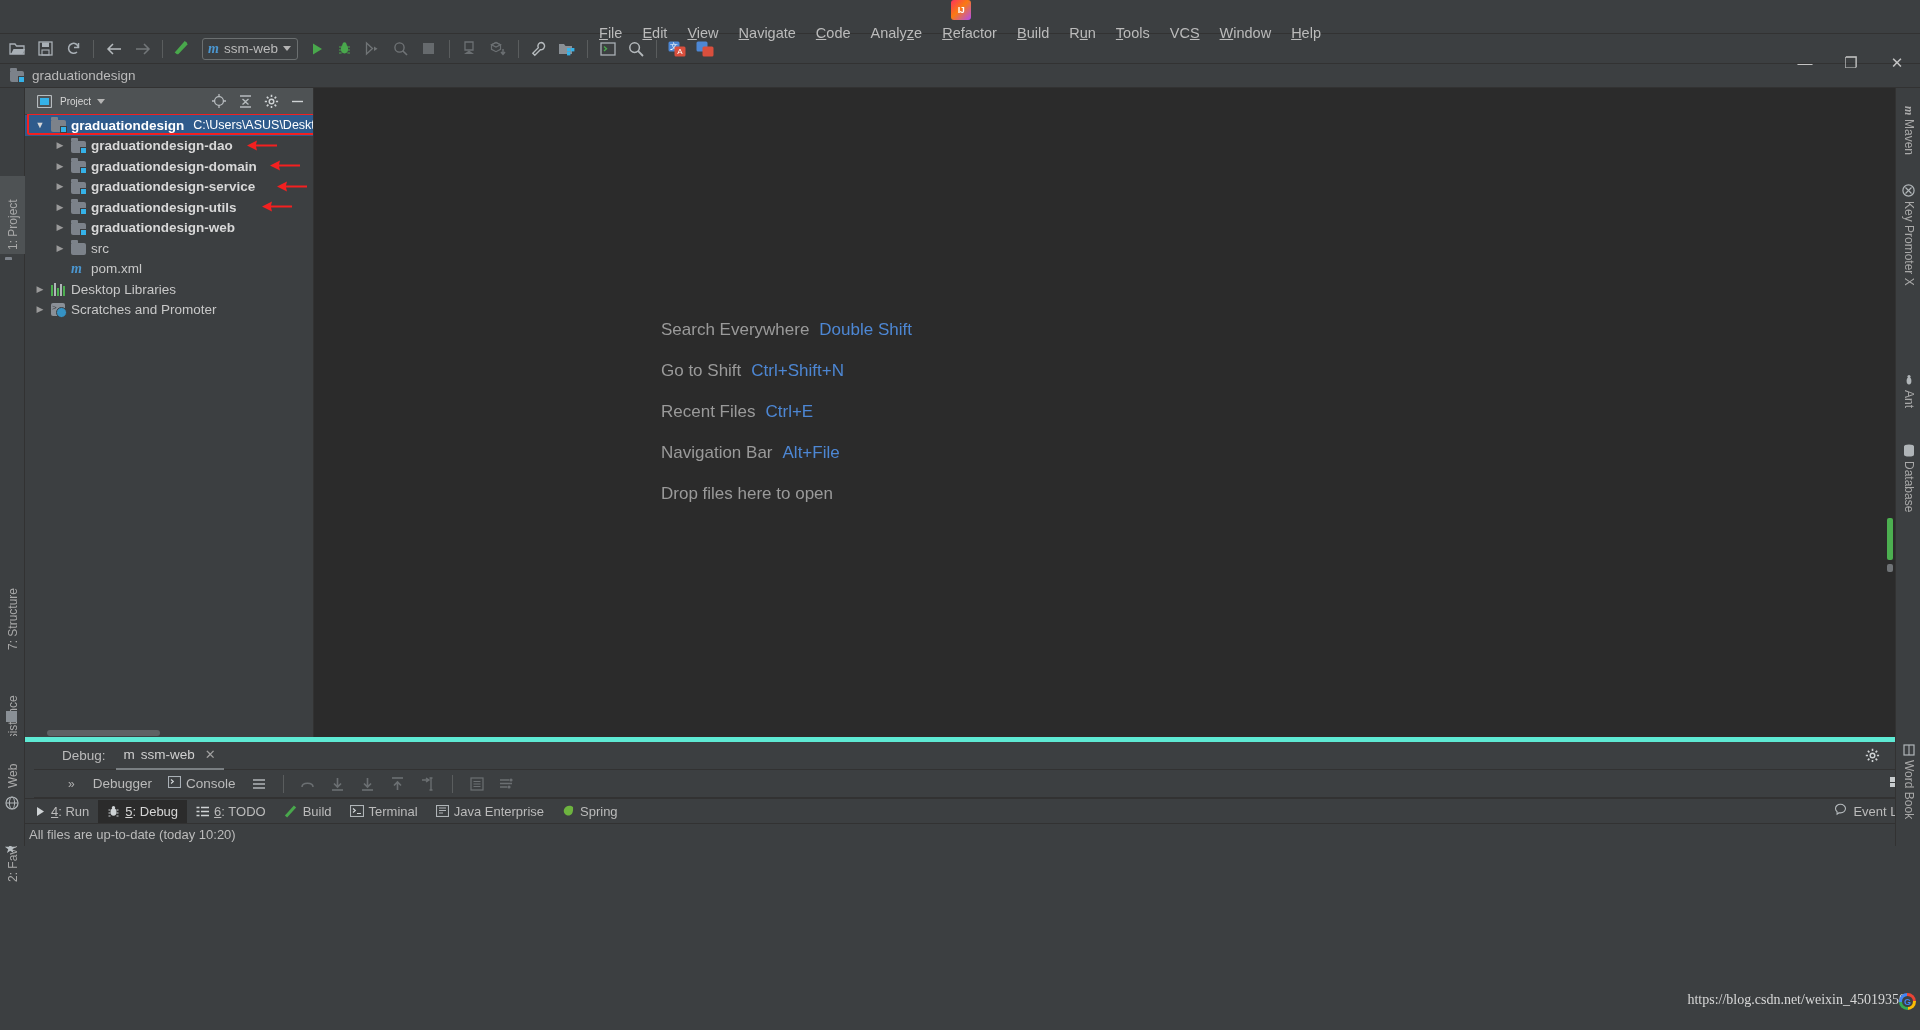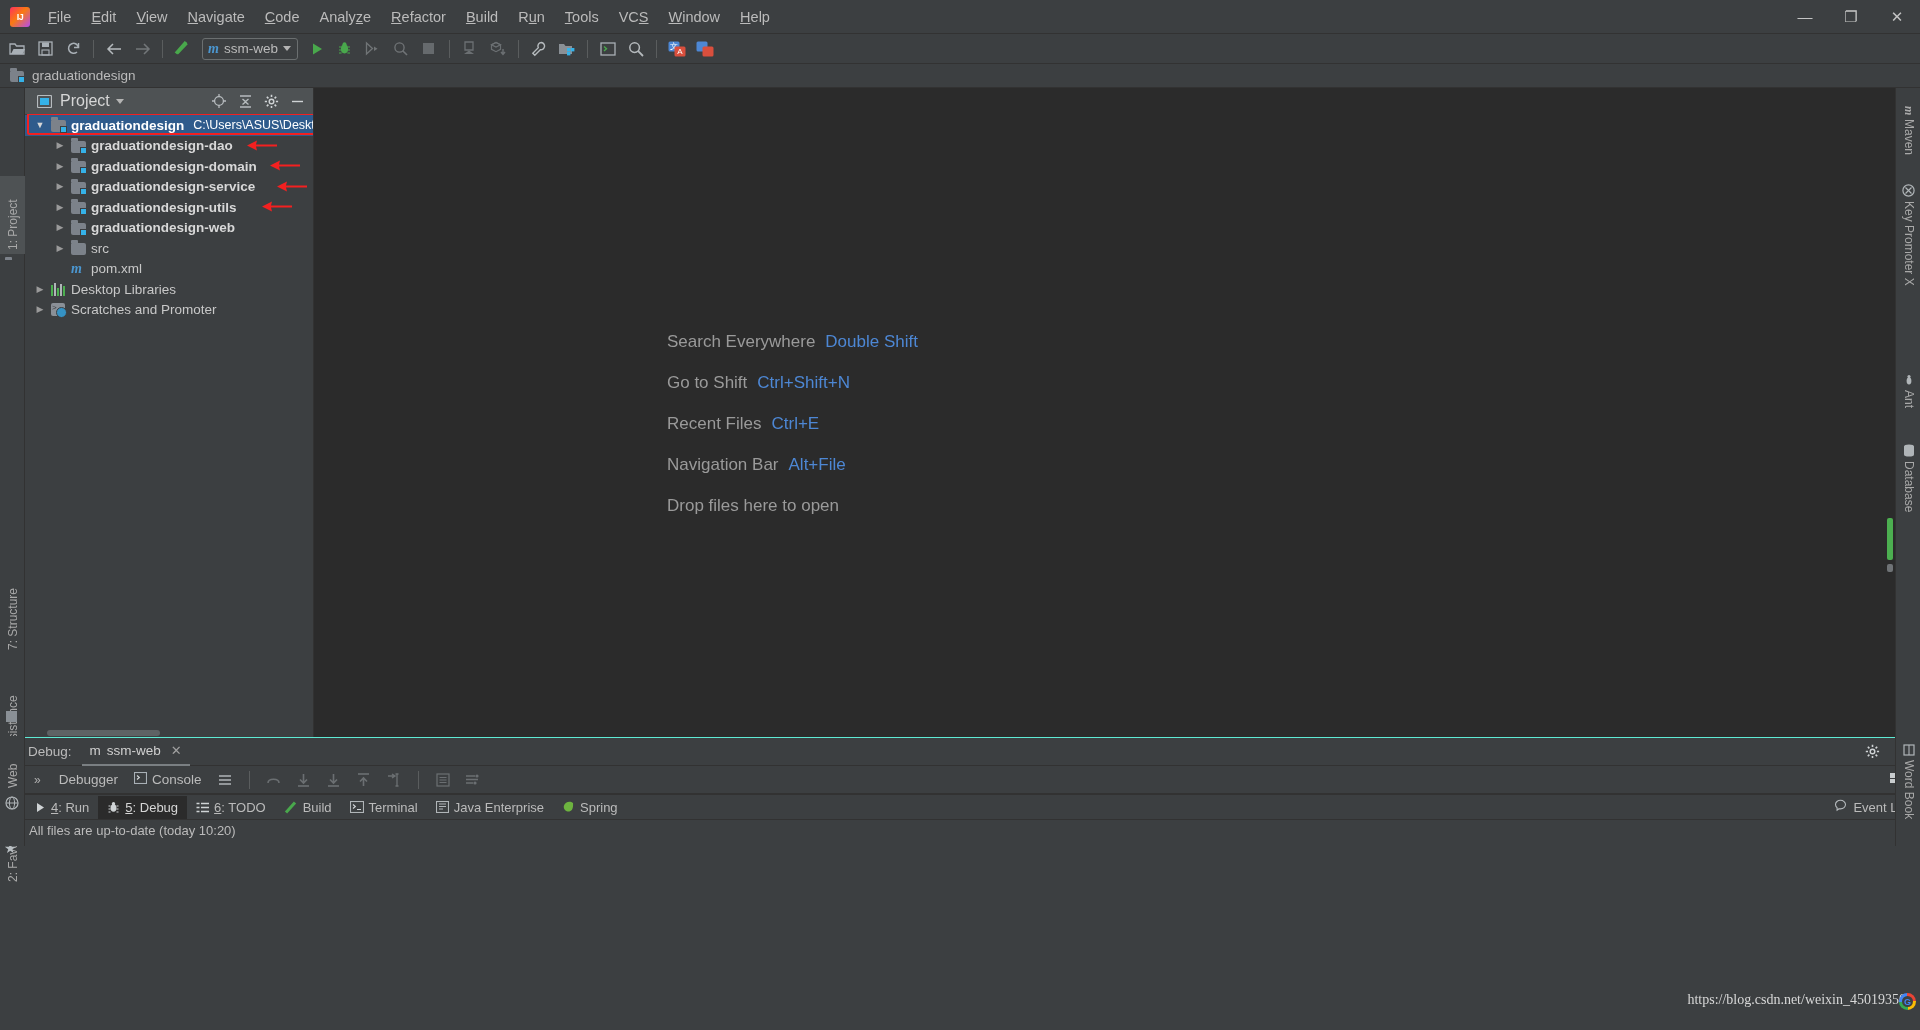--- a/index.html
+++ b/index.html
@@ -10,20 +10,21 @@
     overflow: hidden;
     color: #bbbbbb;
   }
   #app { position: relative; width: 1920px; height: 1030px; background: #3c3f41; }
 
   
   .titlebar {
     height: 34px; display: flex; align-items: center;
     background: #3c3f41; border-bottom: 1px solid #323232;
     position: relative;
+    flex-direction: column;
   }
   .ij-logo {
     width: 20px; height: 20px; margin: 0 8px 0 10px;
     border-radius: 3px; position: relative; flex: none;
     background: linear-gradient(135deg,#fe315d 0%, #f97a12 45%, #b24cf0 100%);
   }
   .ij-logo::after {
     content: "IJ"; position: absolute; inset: 0; color: #fff;
     font-size: 9px; font-weight: bold; display: flex;
     align-items: center; justify-content: center; letter-spacing: -0.5px;
@@ -102,21 +103,21 @@
 
   
   .projpanel {
     width: 289px; background: #3c3f41; display: flex; flex-direction: column;
     border-right: 1px solid #323232; flex: none;
   }
   .projhead {
     height: 26px; display: flex; align-items: center; gap: 6px;
     padding: 0 6px 0 9px; background: #4e5254;
   }
-  .projhead .title { font-size: 16px; color: #d6d6d6; }
+  .projhead .title { font-size: 10px; color: #d6d6d6; }
   .projhead .spacer { margin-left: auto; }
   .ph-ico { width: 20px; height: 20px; display:flex; align-items:center; justify-content:center; }
 
   .tree { flex: 1; overflow: hidden; padding-top: 1px; position: relative; font-size: 13.5px; }
   .trow {
     height: 20.5px; display: flex; align-items: center; gap: 4px;
     white-space: nowrap; position: relative; padding-right: 4px;
   }
   .trow.selected { background: #2f5b8c; }
   .arrow {
@@ -166,41 +167,41 @@
   }
   .hscroll .thumb {
     position: absolute; left: 22px; top: 1px; height: 6px; width: 113px;
     background: #5e6264; border-radius: 3px;
   }
 
   
   .editor {
     flex: 1; background: #2b2b2b; position: relative; overflow: hidden;
   }
-  .tips { position: absolute; left: 347px; top: 244px; margin-left: 6px; }
+  .tips { position: absolute; left: 347px; top: 232px; }
   .tiprow {
     display: flex; align-items: baseline; gap: 10px; margin-bottom: 21px;
     font-size: 17px; color: #9a9a9a;
   }
   .tipkey { color: #4d87d4; font-size: 17px; }
 
   
   .editmark {
     position: absolute; right: 0; top: 0; bottom: 0; width: 12px; background: #2b2b2b;
   }
   .editmark .mk { position: absolute; right: 2px; width: 6px; border-radius: 2px; }
 
   
   .rightstrip {
     width: 25px; background: #3c3f41; border-left: 1px solid #323232;
     position: relative; flex: none;
   }
 
   
-  .debugwin { background: #3c3f41; border-top: 1px solid #5eead4; }
+  .debugwin { background: #3c3f41; border-top: 5px solid #5eead4; padding-left: 34px; }
   .dbghead {
     height: 28px; display: flex; align-items: center; padding-left: 28px;
     border-bottom: 1px solid #323232; position: relative;
   }
   .dbghead .lab { font-size: 13.5px; color: #bbbbbb; margin-right: 10px; }
   .dbgtab {
     display: flex; align-items: center; gap: 6px; font-size: 13.5px;
     color: #d0d0d0; padding: 4px 8px; border-bottom: 2px solid #7a7f82;
     height: 28px;
   }

